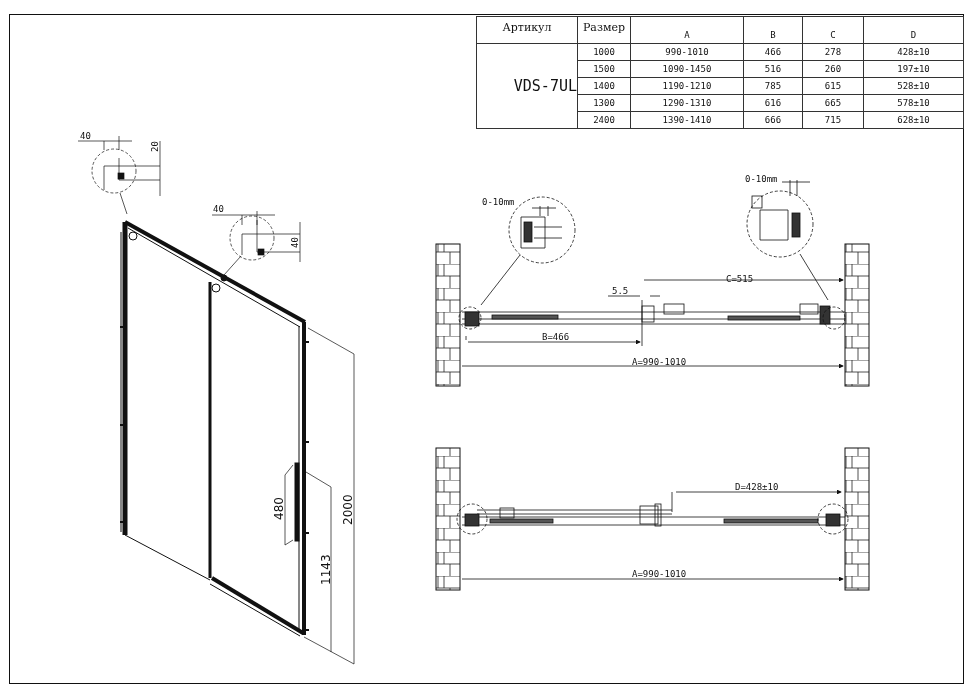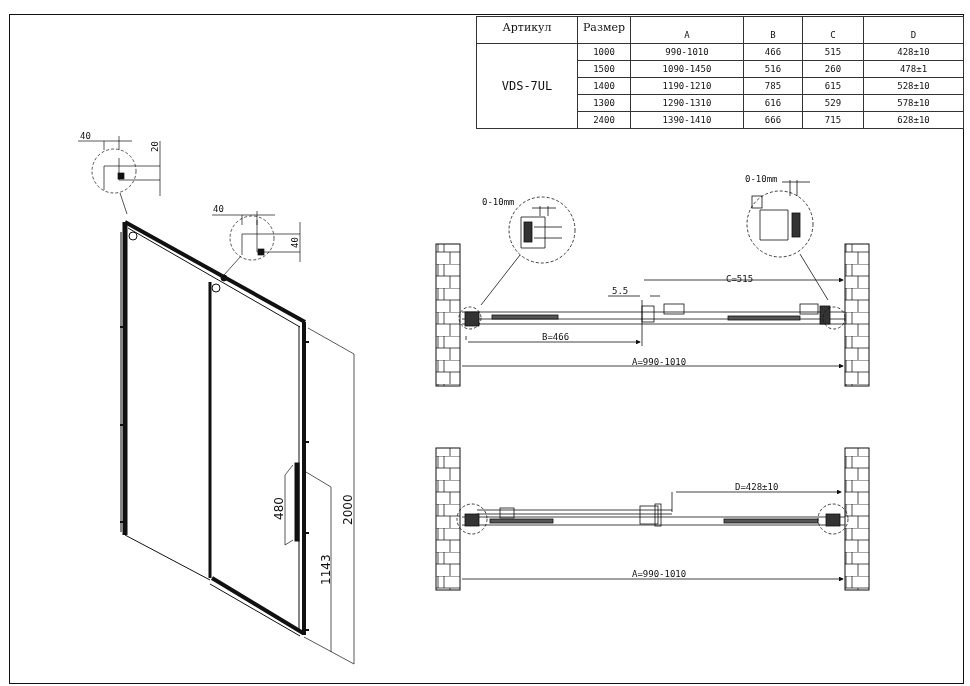--- a/index.html
+++ b/index.html
@@ -3,21 +3,21 @@
 <meta charset="utf-8">
 <style>
   html,body{margin:0;padding:0;background:#fff;}
   body{width:970px;height:686px;position:relative;overflow:hidden;font-family:"DejaVu Serif",serif;}
   .frame{position:absolute;left:9px;top:14px;width:955px;height:670px;border:1px solid #111;box-sizing:border-box;}
   table.spec{position:absolute;left:476px;top:16px;width:488px;border-collapse:collapse;font-family:"DejaVu Sans Mono",monospace;font-size:9px;color:#111;}
   table.spec th,table.spec td{border:1px solid #333;text-align:center;padding:0;height:16px;line-height:16px;}
   table.spec th{height:26px;font-weight:normal;}
   table.spec th.serif{font-family:"DejaVu Serif",serif;font-size:11px;vertical-align:top;line-height:22px;}
   table.spec th.letter{vertical-align:bottom;line-height:16px;}
-  table.spec td.article{font-size:12px;}
+  table.spec td.article{font-size:15px;text-align:right;}
   svg{position:absolute;left:0;top:0;}
   .dim{font-family:"DejaVu Sans Mono",monospace;font-size:9px;fill:#111;}
   .dimv{font-family:"DejaVu Sans",sans-serif;font-size:12px;fill:#111;}
 </style>
 </head>
 <body>
 
 <div class="frame"></div>
 
 <table class="spec">
@@ -28,42 +28,42 @@
     <th class="letter" style="width:112px">A</th>
     <th class="letter" style="width:58px">B</th>
     <th class="letter" style="width:60px">C</th>
     <th class="letter">D</th>
   </tr>
   <tr>
     <td class="article" rowspan="5">VDS-7UL</td>
     <td>1000</td>
     <td>990-1010</td>
     <td>466</td>
-    <td>515</td>
+    <td>278</td>
     <td>428±10</td>
   </tr>
   <tr>
     <td>1500</td>
     <td>1090-1450</td>
     <td>516</td>
     <td>260</td>
-    <td>478±1</td>
+    <td>197±10</td>
   </tr>
   <tr>
     <td>1400</td>
     <td>1190-1210</td>
     <td>785</td>
     <td>615</td>
     <td>528±10</td>
   </tr>
   <tr>
     <td>1300</td>
     <td>1290-1310</td>
     <td>616</td>
-    <td>529</td>
+    <td>665</td>
     <td>578±10</td>
   </tr>
   <tr>
     <td>2400</td>
     <td>1390-1410</td>
     <td>666</td>
     <td>715</td>
     <td>628±10</td>
   </tr>
 </tbody>

